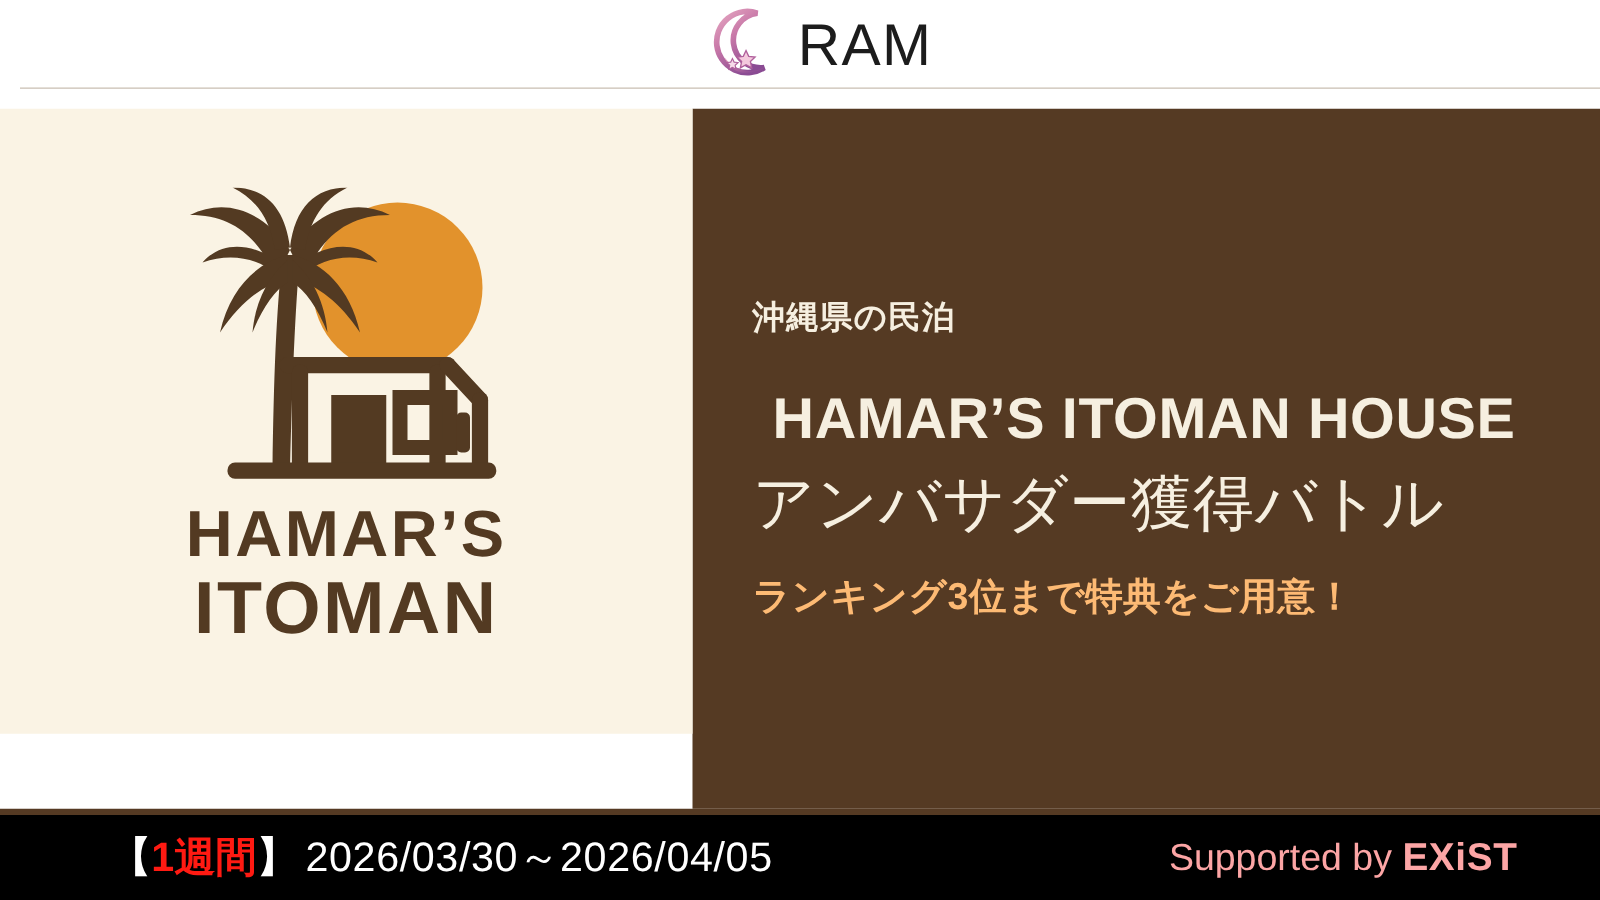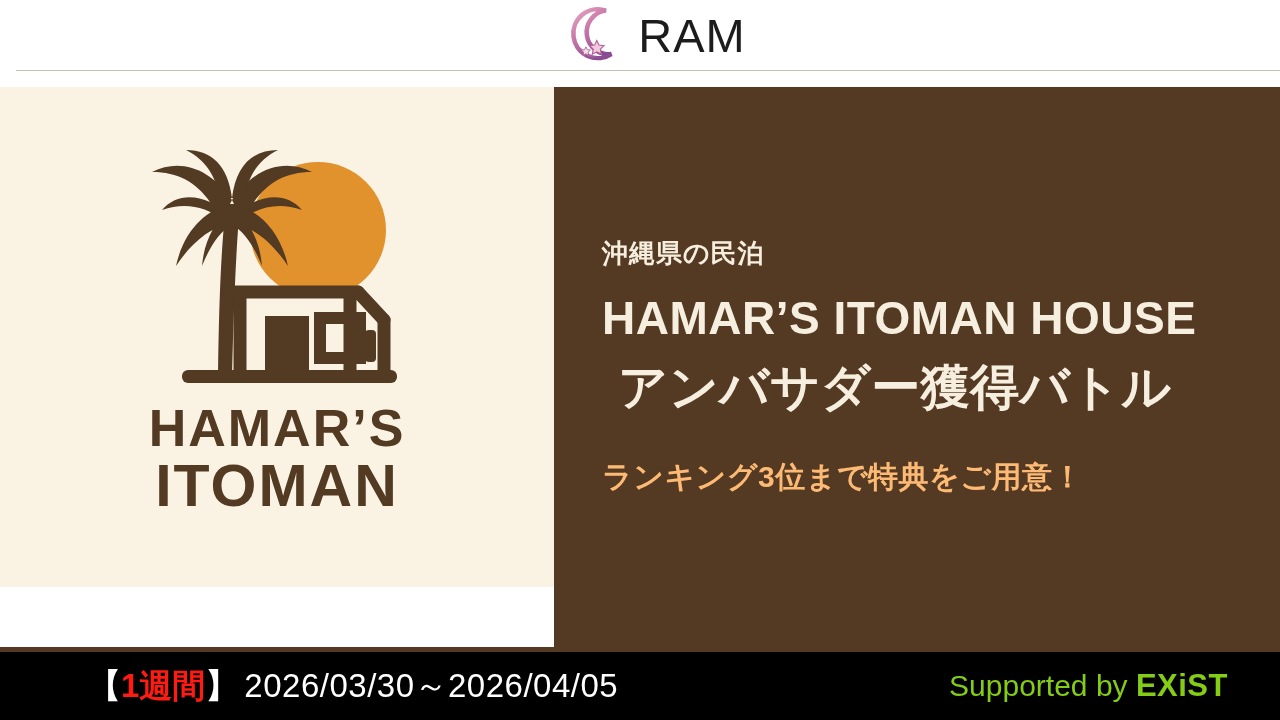--- a/index.html
+++ b/index.html
@@ -109,30 +109,30 @@
     font-weight: 700;
     letter-spacing: 1px;
     margin: 0 0 22px 0;
   }
   .title-en {
     color: #F6EFE0;
     font-size: 46px;
     font-weight: 700;
     letter-spacing: 0.5px;
     line-height: 1.12;
-    margin: 0;
+    margin: 16px;
     white-space: nowrap;
   }
   .title-jp {
     color: #F6EFE0;
     font-size: 49px;
-    font-weight: 700;
+    font-weight: 400;
     letter-spacing: 0.5px;
     line-height: 1.12;
-    margin: 16px;
+    margin: 0;
     white-space: nowrap;
   }
   .subtitle {
     color: #fdba74;
     font-size: 30px;
     font-weight: 700;
     letter-spacing: 0.5px;
     margin: 26px 0 0 0;
   }
 
@@ -178,22 +178,22 @@
   }
   .fl-dates {
     font-size: 33px;
     font-weight: 400;
     color: #ffffff;
     margin-left: 6px;
     letter-spacing: 0.5px;
   }
   .footer-right {
     position: absolute;
-    right: 52px;
-    color: #84cc16;
+    right: 66px;
+    color: #fca5a5;
     font-size: 30px;
     white-space: nowrap;
   }
   .fr-exist {
     font-weight: 700;
     font-size: 31px;
     letter-spacing: 0.5px;
   }
 </style>
 </head>

